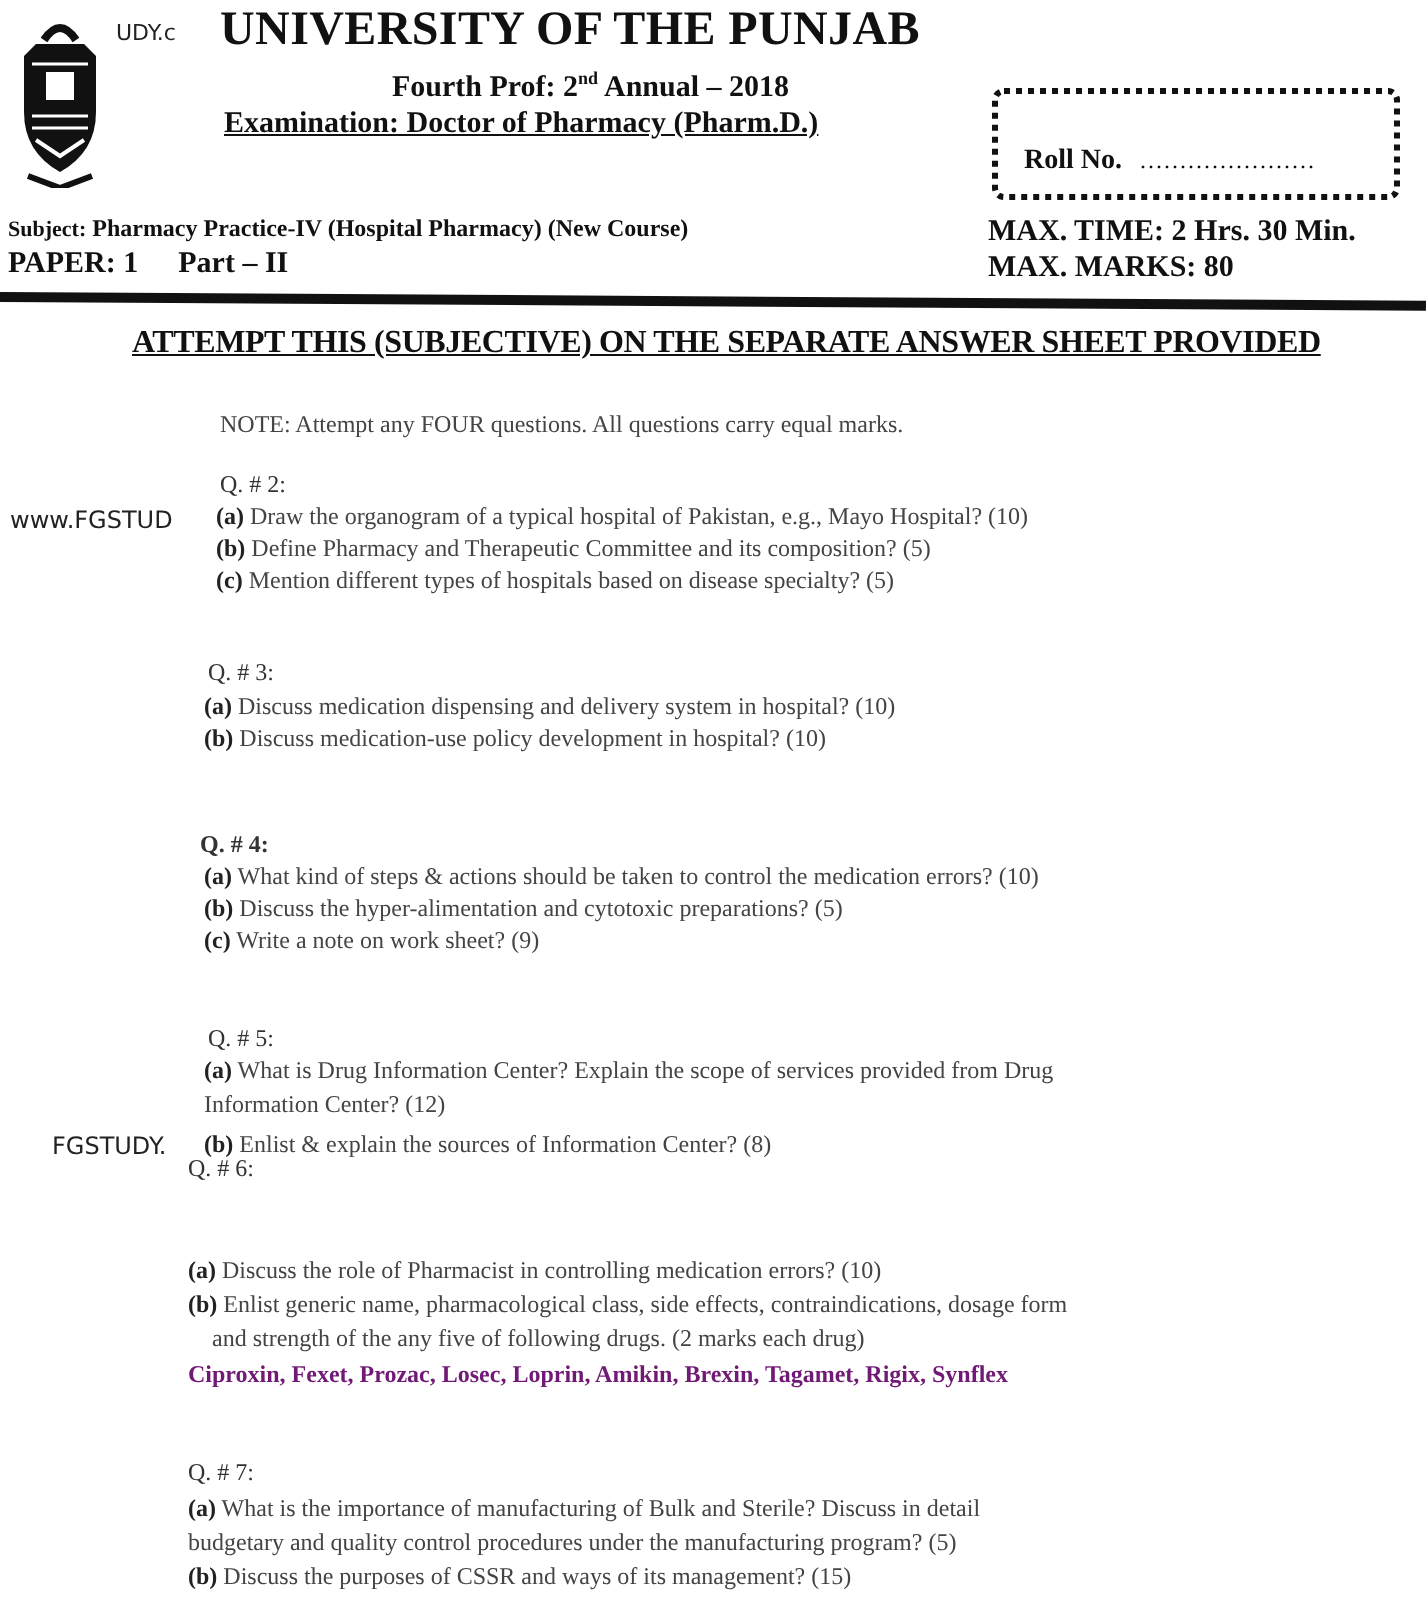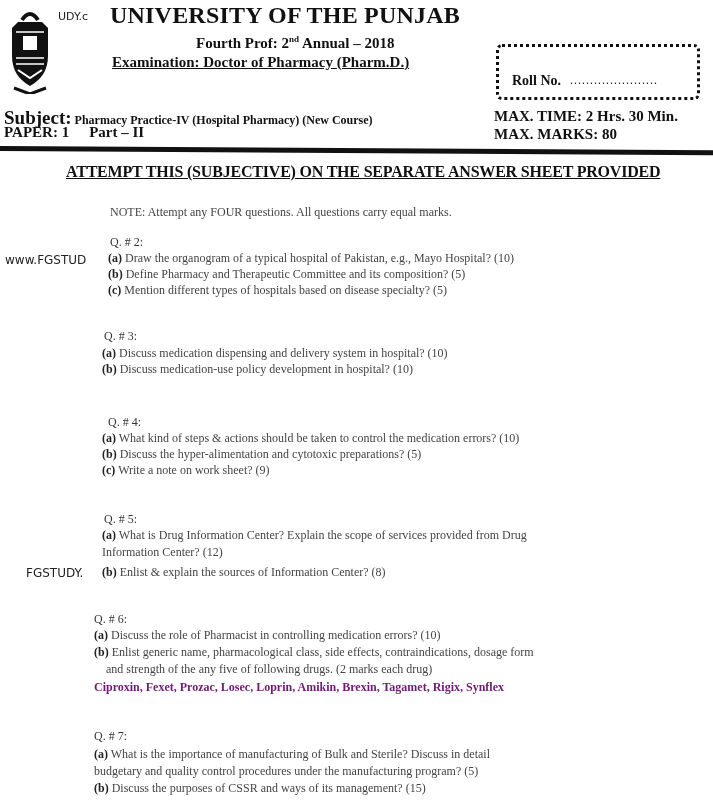--- a/index.html
+++ b/index.html
@@ -19,21 +19,21 @@
     #exam-line2 { left: 112px; top: 54px; font-size: 15px; font-weight: bold; text-decoration: underline; }
 
     #rollbox {
       left: 496px; top: 44px; width: 198px; height: 50px;
       border: 3px dotted #111; border-radius: 6px;
     }
     #roll-label { left: 512px; top: 73px; font-size: 14px; font-weight: bold; }
     #roll-dots { left: 570px; top: 73px; font-size: 12px; letter-spacing: 1px; }
 
     #subject-line { left: 4px; top: 107px; font-size: 12px; font-weight: bold; }
-    #subject-line .lbl { font-size: 19px; }
+    #subject-line .lbl { font-size: 11px; }
     #paper-line { left: 4px; top: 124px; font-size: 15px; font-weight: bold; }
     #paper-line .part { margin-left: 20px; }
     #max-time { left: 494px; top: 108px; font-size: 15px; font-weight: bold; }
     #max-marks { left: 494px; top: 126px; font-size: 15px; font-weight: bold; }
 
     #rule {
       left: 0px; top: 146px; width: 713px; height: 5px; background: #111;
       transform: rotate(0.35deg); transform-origin: left center;
     }
     #attempt {
@@ -88,31 +88,31 @@
 
 <div class="abs qh" style="left:110px; top:235px;">Q. # 2:</div>
 <div class="abs q" style="left:108px; top:251px;"><span class="lbl-b">(a)</span> <span>Draw the organogram of a typical hospital of Pakistan, e.g., Mayo Hospital? (10)</span></div>
 <div class="abs q" style="left:108px; top:267px;"><span class="lbl-b">(b)</span> <span>Define Pharmacy and Therapeutic Committee and its composition? (5)</span></div>
 <div class="abs q" style="left:108px; top:283px;"><span class="lbl-b">(c)</span> <span>Mention different types of hospitals based on disease specialty? (5)</span></div>
 
 <div class="abs qh" style="left:104px; top:329px;">Q. # 3:</div>
 <div class="abs q" style="left:102px; top:346px;"><span class="lbl-b">(a)</span> <span>Discuss medication dispensing and delivery system in hospital? (10)</span></div>
 <div class="abs q" style="left:102px; top:362px;"><span class="lbl-b">(b)</span> <span>Discuss medication-use policy development in hospital? (10)</span></div>
 
-<div class="abs qh" style="left:108px; top:415px;">Q. # 4:</div>
+<div class="abs qh" style="left:100px; top:415px;font-weight:bold;">Q. # 4:</div>
 <div class="abs q" style="left:102px; top:431px;"><span class="lbl-b">(a)</span> <span>What kind of steps &amp; actions should be taken to control the medication errors? (10)</span></div>
 <div class="abs q" style="left:102px; top:447px;"><span class="lbl-b">(b)</span> <span>Discuss the hyper-alimentation and cytotoxic preparations? (5)</span></div>
 <div class="abs q" style="left:102px; top:463px;"><span class="lbl-b">(c)</span> <span>Write a note on work sheet? (9)</span></div>
 
 <div class="abs qh" style="left:104px; top:512px;">Q. # 5:</div>
 <div class="abs q" style="left:102px; top:528px;"><span class="lbl-b">(a)</span> <span>What is Drug Information Center? Explain the scope of services provided from Drug</span></div>
 <div class="abs q" style="left:102px; top:545px;">Information Center? (12)</div>
 <div class="abs q" style="left:102px; top:565px;"><span class="lbl-b">(b)</span> <span>Enlist &amp; explain the sources of Information Center? (8)</span></div>
 
-<div class="abs qh" style="left:94px; top:612px;">Q. # 6:</div>
+<div class="abs qh" style="left:94px; top:577px;">Q. # 6:</div>
 <div class="abs q" style="left:94px; top:628px;"><span class="lbl-b">(a)</span> <span>Discuss the role of Pharmacist in controlling medication errors? (10)</span></div>
 <div class="abs q" style="left:94px; top:645px;"><span class="lbl-b">(b)</span> <span>Enlist generic name, pharmacological class, side effects, contraindications, dosage form</span></div>
 <div class="abs q" style="left:106px; top:662px;">and strength of the any five of following drugs. (2 marks each drug)</div>
 <div id="drugs" class="abs" style="left:94px; top:680px;">Ciproxin, Fexet, Prozac, Losec, Loprin, Amikin, Brexin, Tagamet, Rigix, Synflex</div>
 
 <div class="abs qh" style="left:94px; top:729px;">Q. # 7:</div>
 <div class="abs q" style="left:94px; top:747px;"><span class="lbl-b">(a)</span> <span>What is the importance of manufacturing of Bulk and Sterile? Discuss in detail</span></div>
 <div class="abs q" style="left:94px; top:764px;">budgetary and quality control procedures under the manufacturing program? (5)</div>
 <div class="abs q" style="left:94px; top:781px;"><span class="lbl-b">(b)</span> <span>Discuss the purposes of CSSR and ways of its management? (15)</span></div>
 

